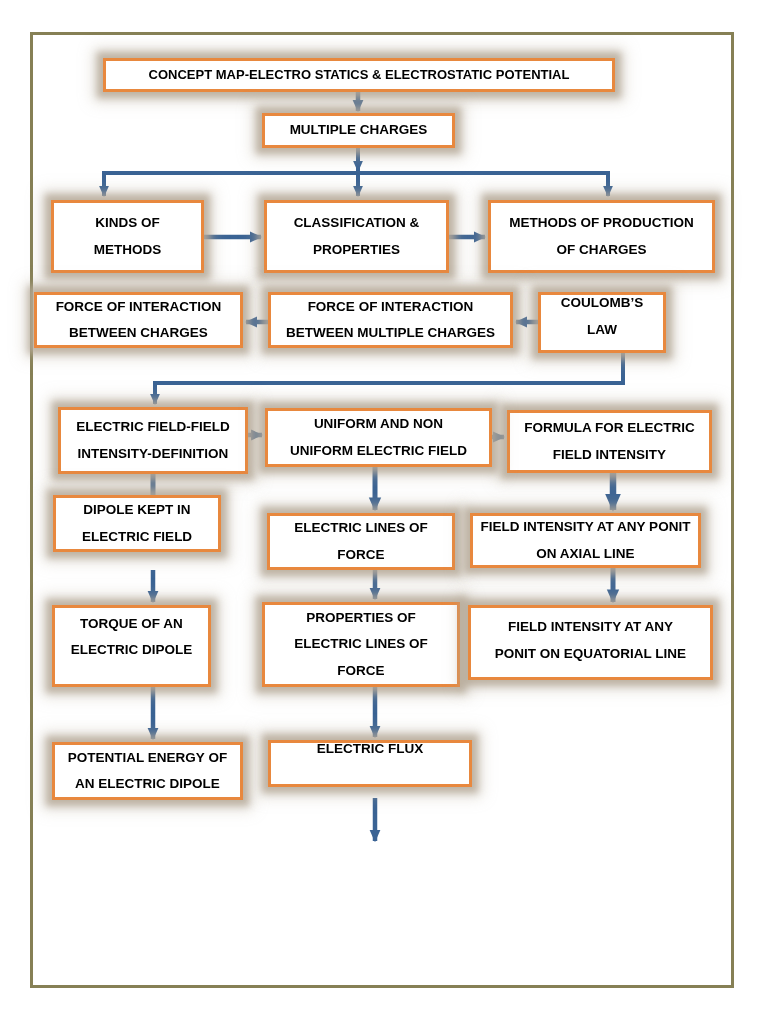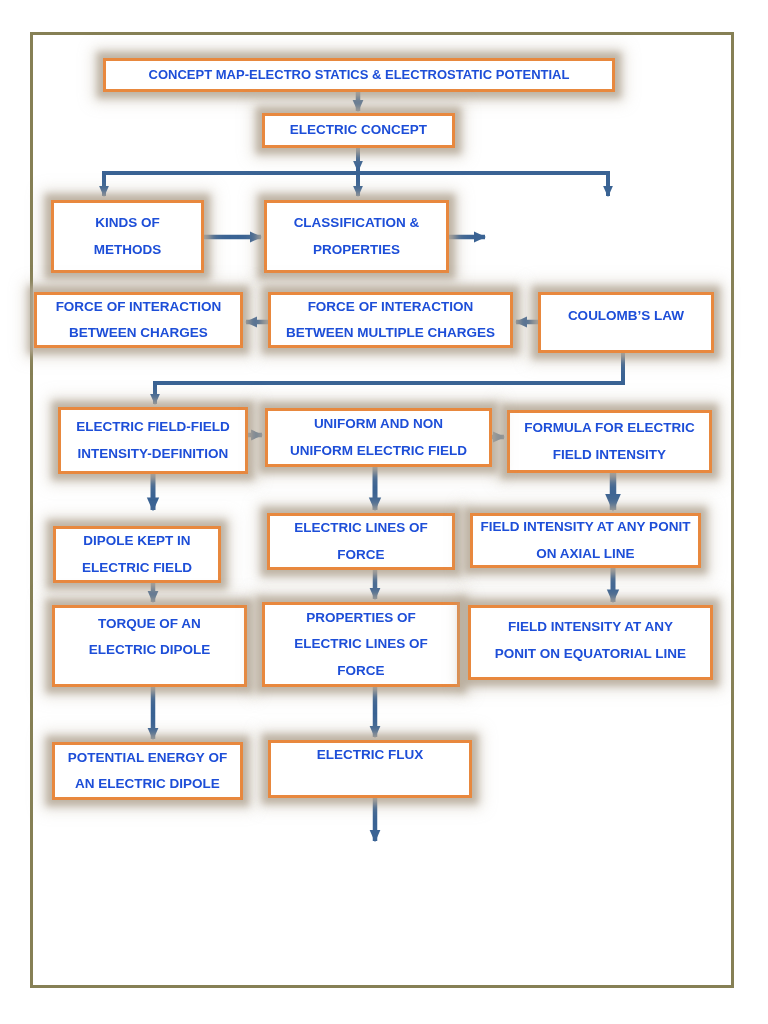--- a/index.html
+++ b/index.html
@@ -10,21 +10,21 @@
   .page-border{
     position:absolute;left:30px;top:32px;width:704px;height:956px;
     border:3px solid #868055;box-sizing:border-box;
   }
   .arrow-layer{position:absolute;left:0;top:0;width:768px;height:1024px;}
   .node{
     position:absolute;box-sizing:border-box;background:#ffffff;
     border:3px solid #E8883E;
     box-shadow:0 0 7px 6px rgba(181,169,151,0.8), 0 0 14px 10px rgba(181,169,151,0.35);
     display:flex;align-items:center;justify-content:center;
-    text-align:center;color:#1d4ed8;font-weight:bold;font-size:13.5px;
+    text-align:center;color:#000000;font-weight:bold;font-size:13.5px;
     line-height:1.95;padding:0 4px;
   }
   .node-label{white-space:pre-line;display:block;}
   .node.title-box{font-size:13px;line-height:1.2;}
 </style>
 </head>
 <body>
 
 <div class="canvas">
 
@@ -70,96 +70,100 @@
 
       <line x1="375" y1="798" x2="375" y2="841" stroke-width="4.5" marker-end="url(#ah)"></line>
     </g>
   </svg>
 
   <div class="node title-box" style="left:103px;top:58px;width:512px;height:34px">
     <span class="node-label">CONCEPT MAP-ELECTRO STATICS &amp; ELECTROSTATIC POTENTIAL</span>
   </div>
 
   <div class="node" style="left:262px;top:113px;width:193px;height:35px">
-    <span class="node-label">ELECTRIC CONCEPT</span>
+    <span class="node-label">MULTIPLE CHARGES</span>
   </div>
 
   <div class="node" style="left:51px;top:200px;width:153px;height:73px">
     <span class="node-label">KINDS OF
 METHODS</span>
   </div>
 
   <div class="node" style="left:264px;top:200px;width:185px;height:73px">
     <span class="node-label">CLASSIFICATION &amp;
 PROPERTIES</span>
   </div>
 
+  <div class="node" style="left:488px;top:200px;width:227px;height:73px">
+    <span class="node-label">METHODS OF PRODUCTION
+OF CHARGES</span>
+  </div>
 
   <div class="node" style="left:34px;top:292px;width:209px;height:56px">
     <span class="node-label">FORCE OF INTERACTION
 BETWEEN CHARGES</span>
   </div>
 
   <div class="node" style="left:268px;top:292px;width:245px;height:56px">
     <span class="node-label">FORCE OF INTERACTION
 BETWEEN MULTIPLE CHARGES</span>
   </div>
 
-  <div class="node" style="left:538px;top:292px;width:176px;height:61px;padding-bottom:12px">
+  <div class="node" style="left:538px;top:292px;width:128px;height:61px;padding-bottom:12px">
     <span class="node-label">COULOMB’S LAW</span>
   </div>
 
   <div class="node" style="left:58px;top:407px;width:190px;height:67px">
     <span class="node-label">ELECTRIC FIELD-FIELD
 INTENSITY-DEFINITION</span>
   </div>
 
   <div class="node" style="left:507px;top:410px;width:205px;height:63px">
     <span class="node-label">FORMULA FOR ELECTRIC
 FIELD INTENSITY</span>
   </div>
 
   <div class="node" style="left:265px;top:408px;width:227px;height:59px">
     <span class="node-label">UNIFORM AND NON
 UNIFORM ELECTRIC FIELD</span>
   </div>
 
-  <div class="node" style="left:53px;top:526px;width:168px;height:57px">
+  <div class="node" style="left:53px;top:495px;width:168px;height:57px">
     <span class="node-label">DIPOLE KEPT IN
 ELECTRIC FIELD</span>
   </div>
 
   <div class="node" style="left:267px;top:513px;width:188px;height:57px">
     <span class="node-label">ELECTRIC LINES OF
 FORCE</span>
   </div>
 
   <div class="node" style="left:470px;top:513px;width:231px;height:55px">
     <span class="node-label">FIELD INTENSITY AT ANY PONIT
 ON AXIAL LINE</span>
   </div>
 
-  <div class="node" style="left:52px;top:605px;width:195px;height:82px;padding-bottom:18px">
+  <div class="node" style="left:52px;top:605px;width:159px;height:82px;padding-bottom:18px">
     <span class="node-label">TORQUE OF AN
 ELECTRIC DIPOLE</span>
   </div>
 
   <div class="node" style="left:262px;top:602px;width:198px;height:85px">
     <span class="node-label">PROPERTIES OF
 ELECTRIC LINES OF
 FORCE</span>
   </div>
 
   <div class="node" style="left:468px;top:605px;width:245px;height:75px;padding-bottom:4px">
     <span class="node-label">FIELD INTENSITY AT ANY
 PONIT ON EQUATORIAL LINE</span>
   </div>
 
   <div class="node" style="left:52px;top:742px;width:191px;height:58px">
     <span class="node-label">POTENTIAL ENERGY OF
 AN ELECTRIC DIPOLE</span>
   </div>
 
-  <div class="node" style="left:268px;top:740px;width:204px;height:58px;padding-bottom:28px">
+  <div class="node" style="left:268px;top:740px;width:204px;height:47px;padding-bottom:28px">
     <span class="node-label">ELECTRIC FLUX</span>
   </div>
 
 </div>
 
 </body></html>

